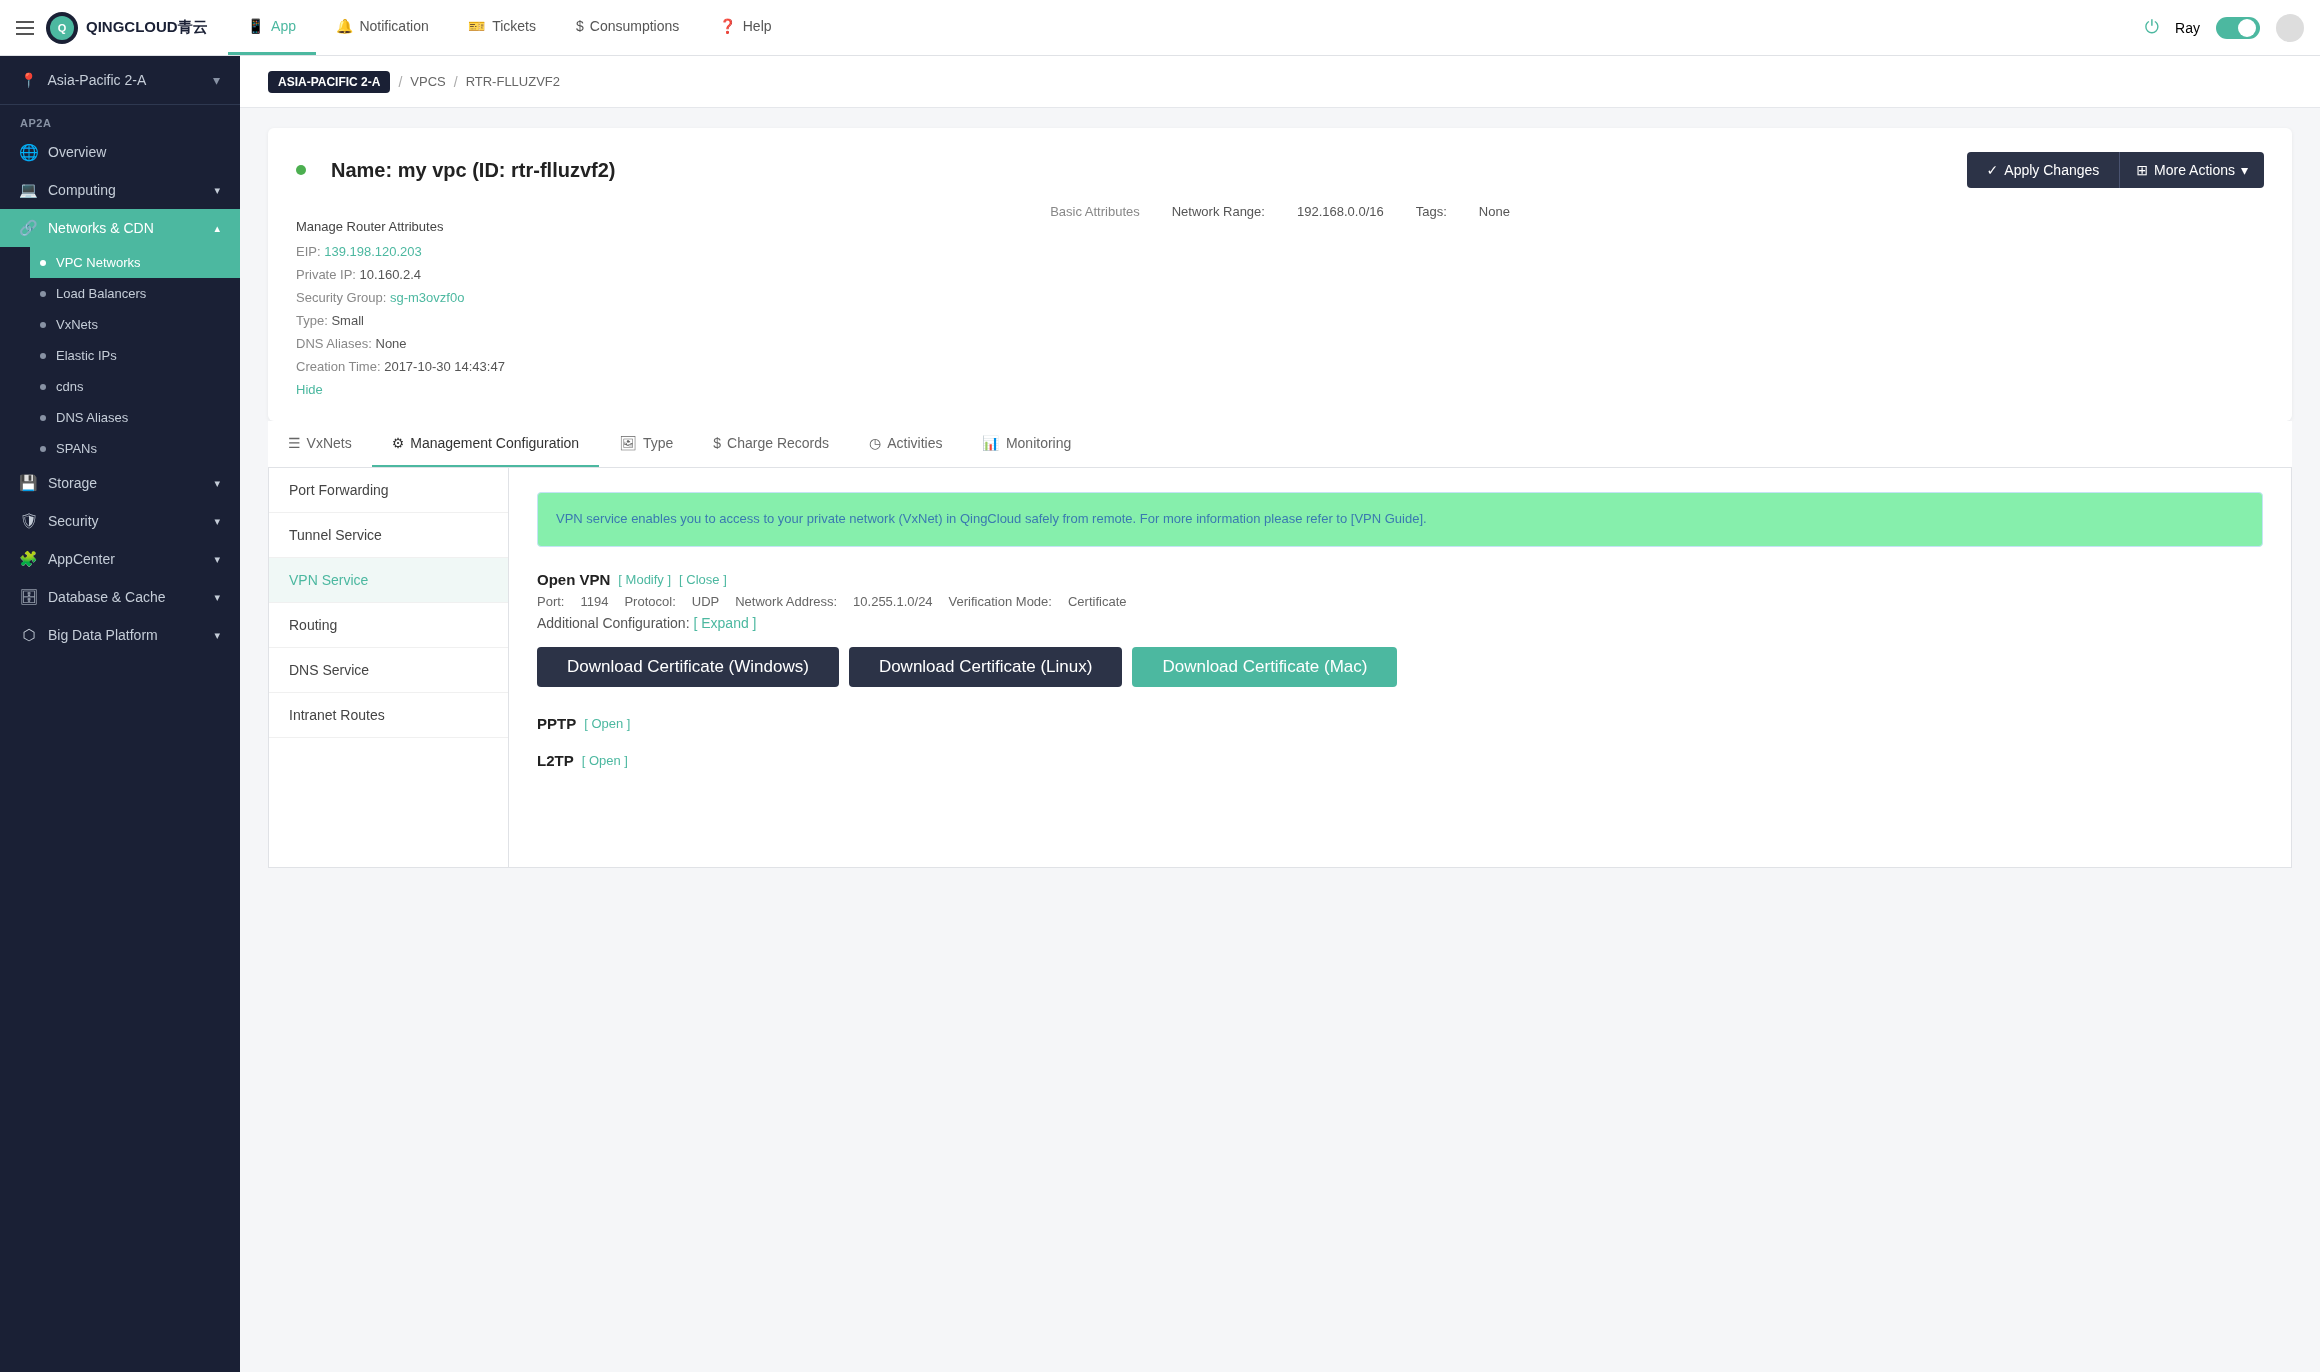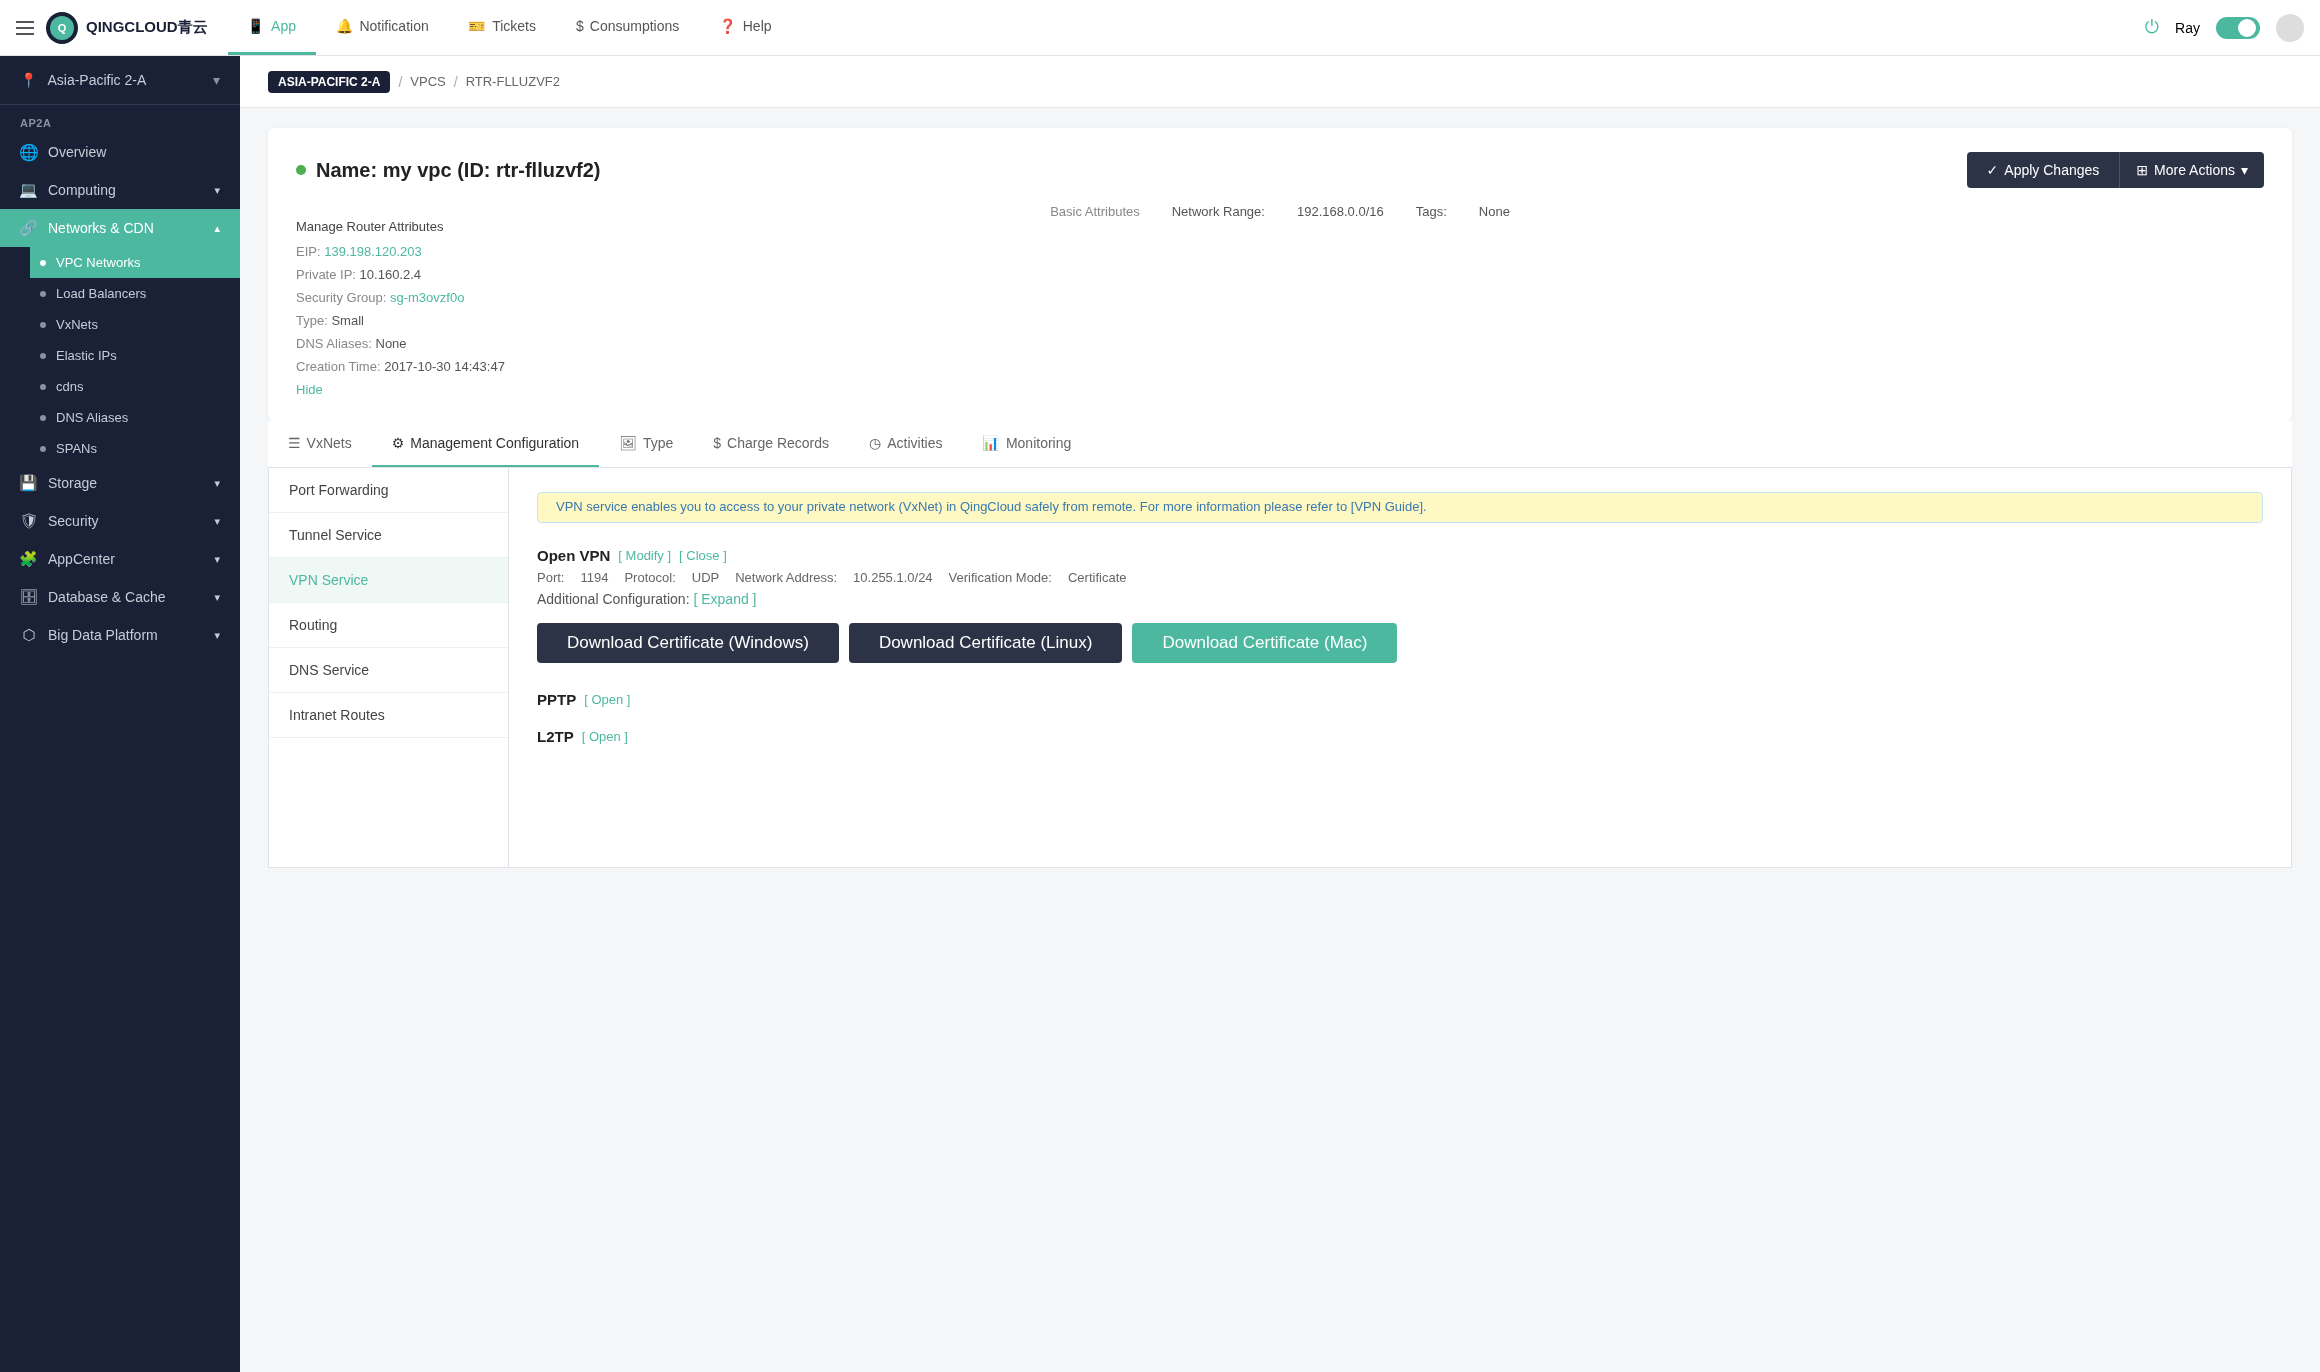--- a/index.html
+++ b/index.html
@@ -39,21 +39,21 @@
 
     
     .breadcrumb { background: #fff; padding: 0 28px; height: 52px; display: flex; align-items: center; gap: 8px; border-bottom: 1px solid #e5e7eb; flex-shrink: 0; }
     .breadcrumb-badge { background: #1a2035; color: #fff; padding: 4px 10px; border-radius: 4px; font-size: 12px; font-weight: 600; }
     .breadcrumb-sep { color: #aaa; }
     .breadcrumb-link { color: #666; font-size: 13px; cursor: pointer; }
 
     
     .vpc-card { background: #fff; margin: 20px 28px 0; border-radius: 6px; padding: 24px 28px; box-shadow: 0 1px 4px rgba(0,0,0,0.06); }
     .vpc-header { display: flex; align-items: center; justify-content: space-between; margin-bottom: 16px; }
-    .vpc-title-row { display: flex; align-items: center; gap: 10px; }
+    .vpc-title-row { display: flex; align-items: center; gap: 25px; }
     .vpc-status-dot { width: 10px; height: 10px; background: #4caf50; border-radius: 50%; flex-shrink: 0; }
     .vpc-title { font-size: 20px; font-weight: 600; color: #222; }
     .vpc-actions { display: flex; gap: 0; }
     .btn-apply { background: #2c3347; color: #fff; border: none; padding: 10px 20px; font-size: 14px; cursor: pointer; display: flex; align-items: center; gap: 6px; border-radius: 4px 0 0 4px; }
     .btn-more { background: #2c3347; color: #fff; border: none; padding: 10px 16px; font-size: 14px; cursor: pointer; display: flex; align-items: center; gap: 6px; border-left: 1px solid #4a5370; border-radius: 0 4px 4px 0; }
 
     .vpc-attrs { display: flex; gap: 32px; align-items: center; margin-bottom: 0; color: #555; font-size: 13px; justify-content: center; }
     .vpc-attrs .label { color: #888; }
     .vpc-manage { color: #444; font-size: 13px; margin-bottom: 10px; font-weight: 500; }
     .vpc-details-grid { display: grid; grid-template-columns: repeat(1, 1fr); gap: 8px 0; font-size: 13px; color: #555; }
@@ -69,21 +69,21 @@
     
     .tab-content { background: #fff; margin: 0 28px 20px; padding: 0; display: flex; min-height: 400px; border: 1px solid #e0e2e6; border-top: none; }
 
     
     .left-menu { width: 240px; border-right: 1px solid #e0e2e6; flex-shrink: 0; }
     .left-menu-item { padding: 14px 20px; cursor: pointer; color: #444; font-size: 14px; border-bottom: 1px solid #f0f0f0; }
     .left-menu-item.active { background: #f0f8f6; color: #4cb8a0; font-weight: 500; }
 
     
     .right-content { flex: 1; padding: 24px 28px; overflow-y: auto; }
-    .info-banner { background: #fef9c3; border: 1px solid #c5e3f5; border-radius: 4px; padding: 4px 18px; color: #3a7ab0; font-size: 13px; line-height: 1.6; margin-bottom: 24px; }
+    .info-banner { background: #86efac; border: 1px solid #c5e3f5; border-radius: 4px; padding: 16px 18px; color: #3a7ab0; font-size: 13px; line-height: 1.6; margin-bottom: 24px; }
 
     .section-title { font-size: 15px; font-weight: 600; color: #222; margin-bottom: 6px; display: flex; align-items: center; gap: 8px; }
     .section-title .bracket-links { font-size: 13px; font-weight: normal; color: #4cb8a0; cursor: pointer; }
     .section-meta { font-size: 13px; color: #666; margin-bottom: 6px; display: flex; gap: 16px; flex-wrap: wrap; }
     .additional-config { font-size: 14px; color: #555; margin-bottom: 16px; }
     .additional-config a { color: #4cb8a0; cursor: pointer; }
 
     .cert-buttons { display: flex; gap: 10px; margin-bottom: 28px; flex-wrap: wrap; }
     .cert-btn { padding: 10px 30px; font-size: 17px; border: none; border-radius: 4px; cursor: pointer; background: #2c3347; color: #fff; font-weight: 500; }
     .cert-btn.green { background: #4cb8a0; }

